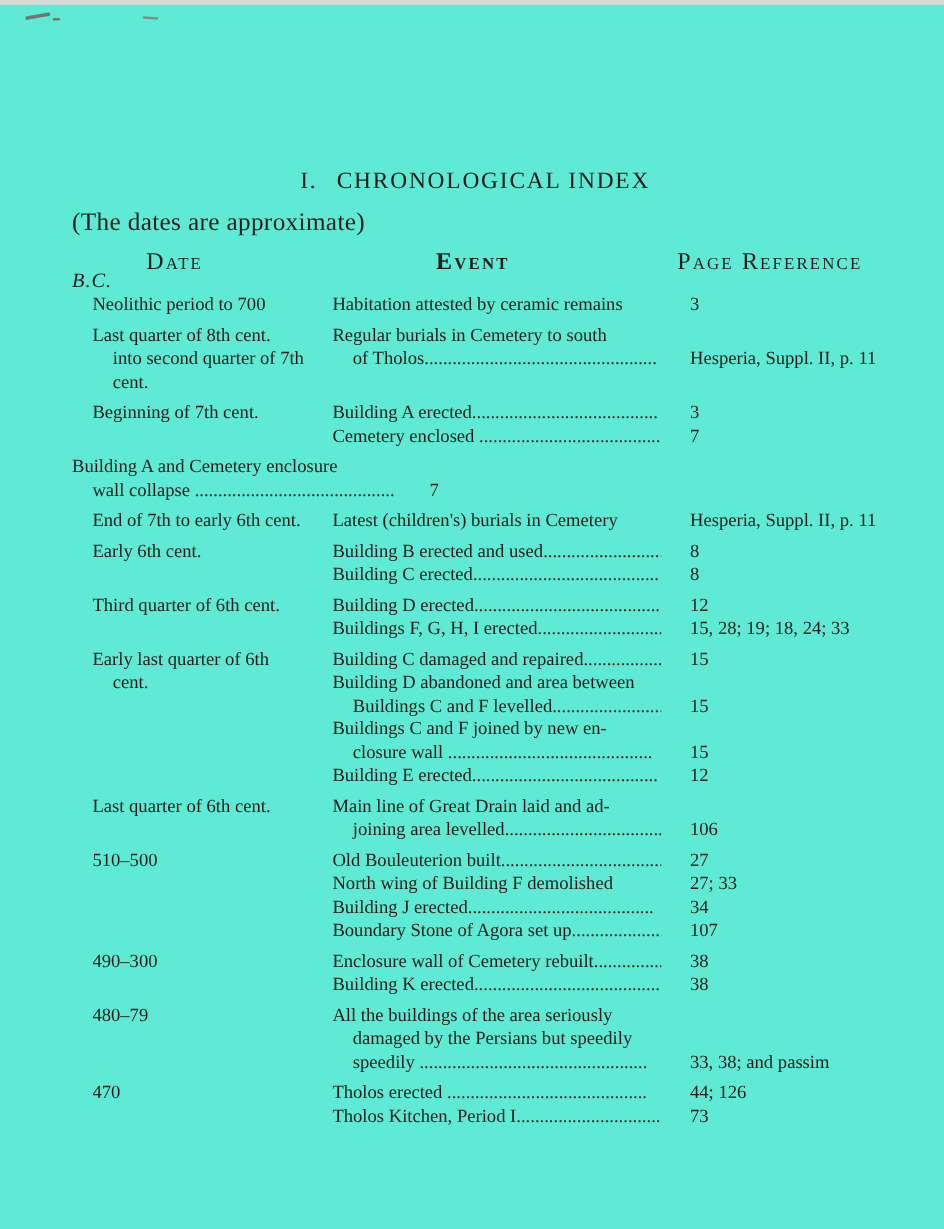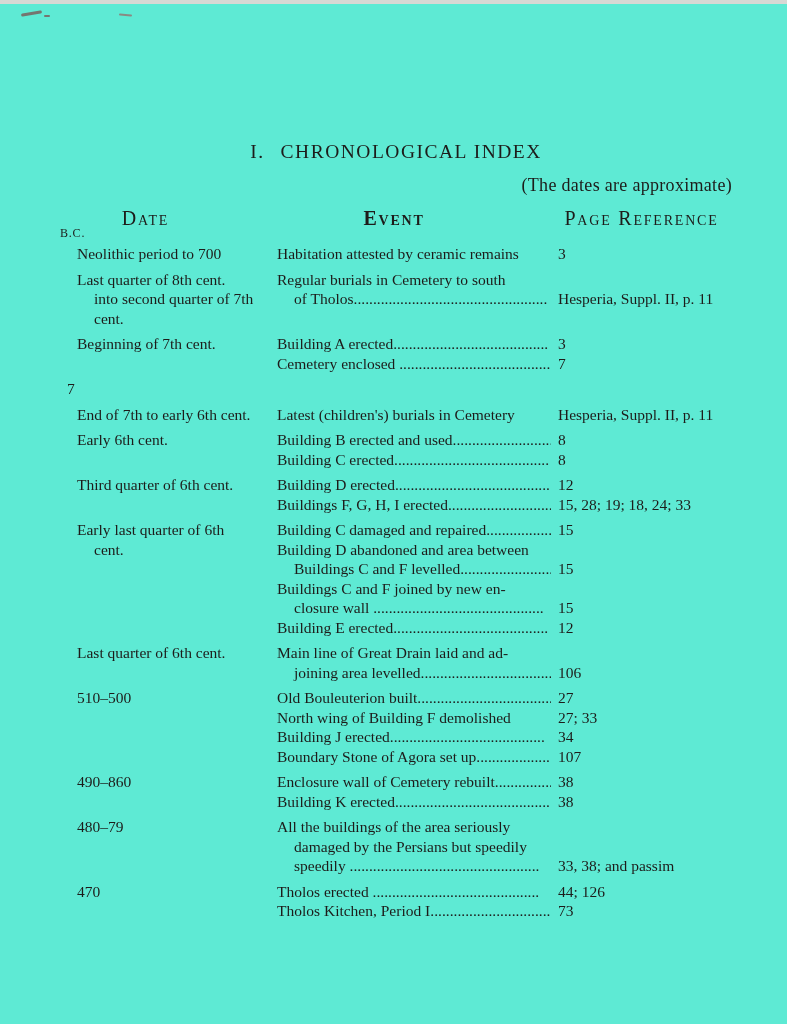--- a/index.html
+++ b/index.html
@@ -5,33 +5,33 @@
   html,body{margin:0;padding:0;background:#d8d8d4;}
   .page{
     width:787px;height:1024px;margin:4px auto;position:relative;overflow:hidden;
     background:#5eead4;box-sizing:border-box;
     padding:136px 55px 0 60px;
     font-family:"Liberation Serif","DejaVu Serif",serif;
     color:#1d1c1a;font-size:15.5px;line-height:19.5px;
   }
   .title-row{text-align:center;font-size:19.5px;letter-spacing:1.5px;line-height:24px;margin-bottom:12px;white-space:pre;}
   .title-numeral{margin-right:16px;}
-  .subtitle{text-align:right;font-size:18px;letter-spacing:.3px;margin-bottom:13px;}
+  .subtitle{text-align:left;font-size:21px;letter-spacing:.3px;margin-bottom:13px;}
   .headers{display:flex;font-variant:small-caps;letter-spacing:1.8px;font-size:20px;}
   .h-date{width:217px;box-sizing:border-box;text-align:center;padding-right:46px;flex-shrink:0;}
   .h-event{width:274px;box-sizing:border-box;text-align:center;padding-right:40px;flex-shrink:0;font-weight:bold;}
   .h-page{flex:1;text-align:center;}
-  .era{font-size:12px;letter-spacing:.8px;line-height:13px;margin:-1px 0 4px 0;}
+  .era{font-size:17px;letter-spacing:.8px;line-height:13px;margin:-1px 0 4px 0;font-style:italic;}
   #rows{display:flex;flex-direction:column;gap:6px;}
   .index-row{display:flex;align-items:flex-start;}
   .date-cell{width:217px;box-sizing:border-box;padding-left:17px;flex-shrink:0;}
   .date-line{white-space:pre;overflow:hidden;}
   .date-line.cont{padding-left:17px;}
   .events-cell{flex:1;min-width:0;}
-  .event-row{display:flex;align-items:flex-end;}
+  .event-row{display:flex;align-items:flex-end;gap:17px;}
   .event-text{width:274px;flex-shrink:0;min-width:0;}
   .event-line{white-space:pre;overflow:hidden;}
   .event-line.cont{padding-left:17px;}
   .page-ref{flex:1;min-width:0;padding-left:7px;white-space:pre;overflow:hidden;}
   .italic{}
   .artifact{position:absolute;background:#75756f;border-radius:2px;}
   .artifact.a1{left:21px;top:8px;width:21px;height:3px;transform:rotate(-10deg);}
   .artifact.a2{left:44px;top:11px;width:6px;height:2px;}
   .artifact.a3{left:119px;top:10px;width:13px;height:2px;transform:rotate(4deg);background:#8a8a83;}
 </style>
@@ -100,20 +100,24 @@
             <div class="event-text">
               <div class="event-line">Cemetery enclosed .......................................</div>
             </div>
             <div class="page-ref"><span>7</span></div>
           </div>
         </div>
       </div>
       <div class="index-row">
         <div class="events-cell">
           <div class="event-row">
+            <div class="event-text">
+              <div class="event-line">Building A and Cemetery enclosure</div>
+              <div class="event-line cont">wall collapse ...........................................</div>
+            </div>
             <div class="page-ref"><span>7</span></div>
           </div>
         </div>
       </div>
       <div class="index-row">
         <div class="date-cell">
           <div class="date-line">End of 7th to early 6th cent.</div>
         </div>
         <div class="events-cell">
           <div class="event-row">
@@ -236,21 +240,21 @@
           <div class="event-row">
             <div class="event-text">
               <div class="event-line">Boundary Stone of Agora set up...........................</div>
             </div>
             <div class="page-ref"><span>107</span></div>
           </div>
         </div>
       </div>
       <div class="index-row">
         <div class="date-cell">
-          <div class="date-line">490–860</div>
+          <div class="date-line">490–300</div>
         </div>
         <div class="events-cell">
           <div class="event-row">
             <div class="event-text">
               <div class="event-line">Enclosure wall of Cemetery rebuilt.......................</div>
             </div>
             <div class="page-ref"><span>38</span></div>
           </div>
           <div class="event-row">
             <div class="event-text">

